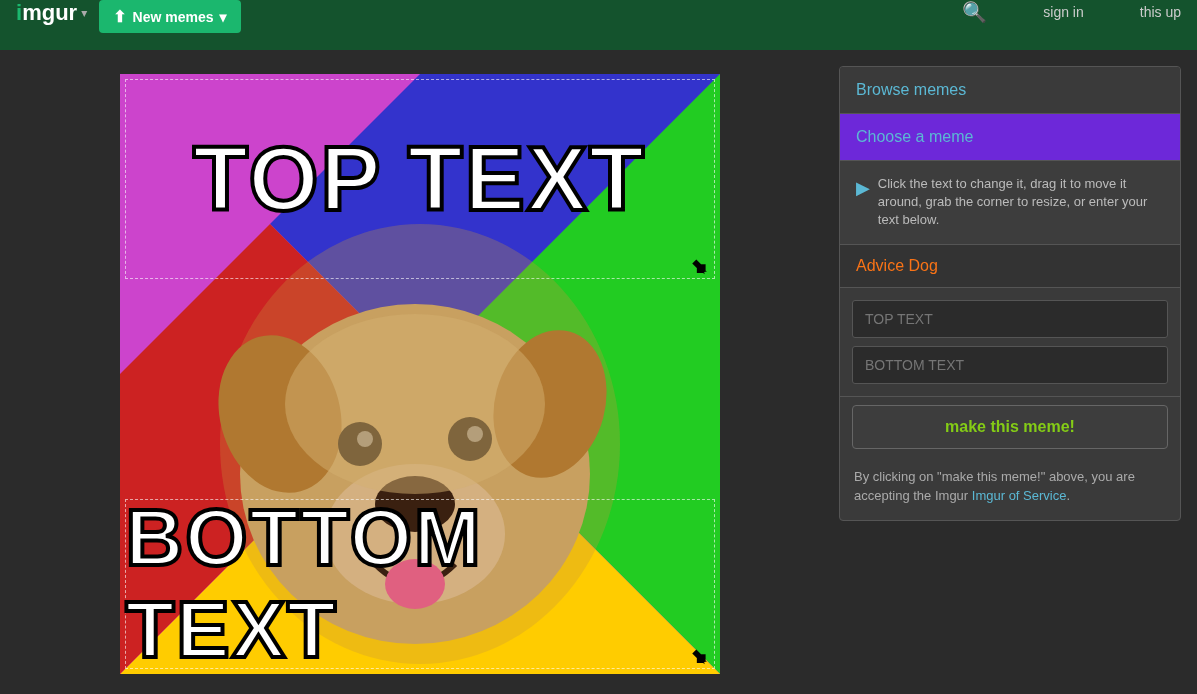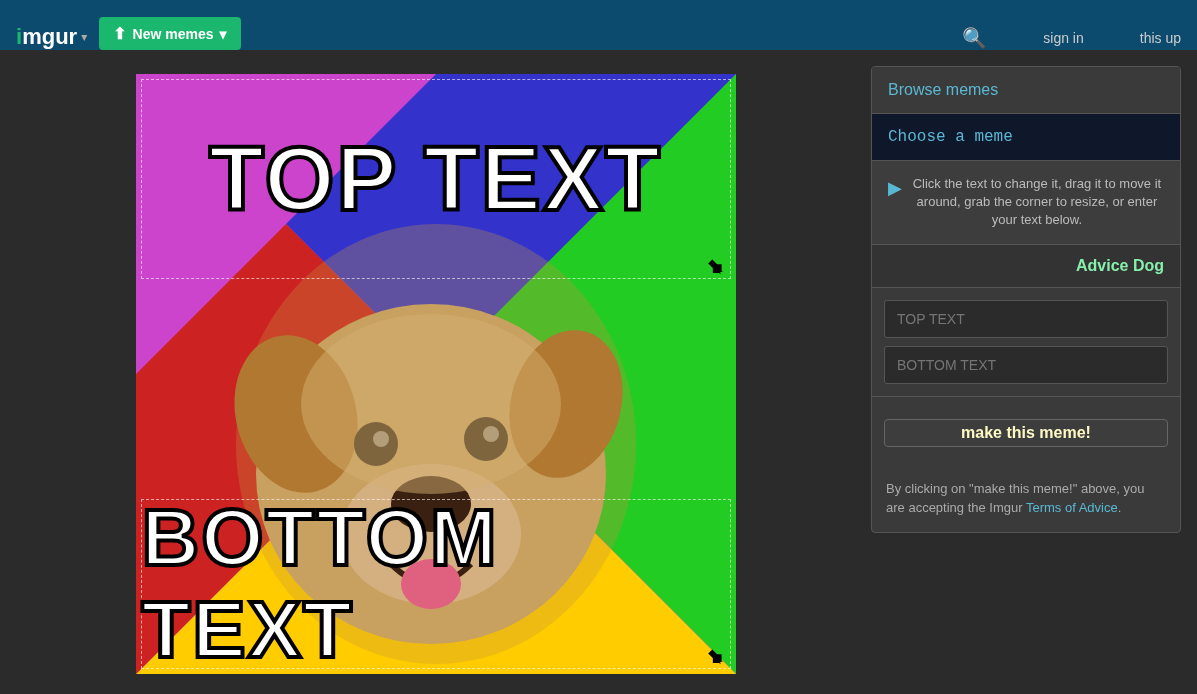--- a/index.html
+++ b/index.html
@@ -7,24 +7,24 @@
       background: #2b2b2b;
       font-family: Arial, sans-serif;
       color: #ccc;
       min-height: 694px;
       width: 1197px;
       overflow: hidden;
     }
 
     
     #header {
-      background: #0c4a6e;
+      background: #14532d;
       height: 50px;
       display: flex;
-      align-items: flex-end;
+      align-items: flex-start;
       padding: 0 16px;
       gap: 12px;
     }
     #logo-area {
       display: flex;
       align-items: center;
       gap: 4px;
     }
     #logo-text {
       font-size: 22px;
@@ -151,21 +151,21 @@
       right: 4px;
       width: 16px;
       height: 16px;
       cursor: se-resize;
       color: rgba(255,255,255,0.8);
       font-size: 14px;
     }
 
     
     #right-panel {
-      width: 310px;
+      width: 342px;
       display: flex;
       flex-direction: column;
       gap: 0;
     }
 
     #panel-box {
       background: #3a3a3a;
       border: 1px solid #555;
       border-radius: 4px;
       overflow: hidden;
@@ -181,28 +181,27 @@
       color: #5bb8d4;
       font-size: 16px;
       text-align: left;
       cursor: pointer;
     }
 
     #choose-meme-btn {
       display: block;
       width: 100%;
       padding: 14px 16px;
-      background: #0f172a;
+      background: #6d28d9;
       border: none;
       border-bottom: 1px solid #555;
       color: #5bb8d4;
       font-size: 16px;
       text-align: left;
       cursor: pointer;
-      font-family: Liberation Mono, monospace;
     }
 
     #change-text-section {
       background: #3d3d3d;
       border-bottom: 1px solid #555;
       display: flex;
       align-items: flex-start;
       padding: 14px 16px;
       gap: 8px;
     }
@@ -217,31 +216,29 @@
     #change-text-content {}
     #change-text-title {
       color: #5bb8d4;
       font-size: 16px;
       margin-bottom: 6px;
     }
     #change-text-desc {
       color: #bbb;
       font-size: 13px;
       line-height: 1.4;
-      text-align: center;
     }
 
     #meme-name-section {
       background: #333;
       padding: 12px 16px;
-      text-align: right;
-      color: #86efac;
-      font-size: 16px;
-      border-bottom: 1px solid #555;
-      font-weight: bold;
+      text-align: left;
+      color: #f97316;
+      font-size: 16px;
+      border-bottom: 1px solid #555;
     }
 
     #inputs-section {
       padding: 12px;
       background: #3a3a3a;
       display: flex;
       flex-direction: column;
       gap: 8px;
       border-bottom: 1px solid #555;
     }
@@ -252,26 +249,26 @@
       border: 1px solid #555;
       border-radius: 3px;
       color: #888;
       padding: 10px 12px;
       font-size: 14px;
       outline: none;
     }
 
     #make-meme-btn {
       width: calc(100% - 24px);
-      margin: 22px 12px;
-      padding: 4px;
+      margin: 8px 12px;
+      padding: 12px;
       background: #3d3d3d;
       border: 1px solid #666;
       border-radius: 4px;
-      color: #fef9c3;
+      color: #84cc16;
       font-size: 16px;
       font-weight: bold;
       cursor: pointer;
     }
 
     #tos-section {
       padding: 10px 14px 14px;
       font-size: 13px;
       color: #aaa;
       line-height: 1.5;
@@ -375,19 +372,19 @@
       <div id="meme-name-section">Advice Dog</div>
 
       <div id="inputs-section">
         <input id="top-text-input" type="text" placeholder="TOP TEXT" style="">
         <input id="bottom-text-input" type="text" placeholder="BOTTOM TEXT" style="">
       </div>
 
       <button id="make-meme-btn">make this meme!</button>
 
       <div id="tos-section">
-        <span>By clicking on "make this meme!" above, you are accepting the Imgur </span><a id="tos-link">Terms of Advice</a><span>.</span>
+        <span>By clicking on "make this meme!" above, you are accepting the Imgur </span><a id="tos-link">Imgur of Service</a><span>.</span>
       </div>
 
     </div>
   </div>
 
 </div>
 
 </body></html>

